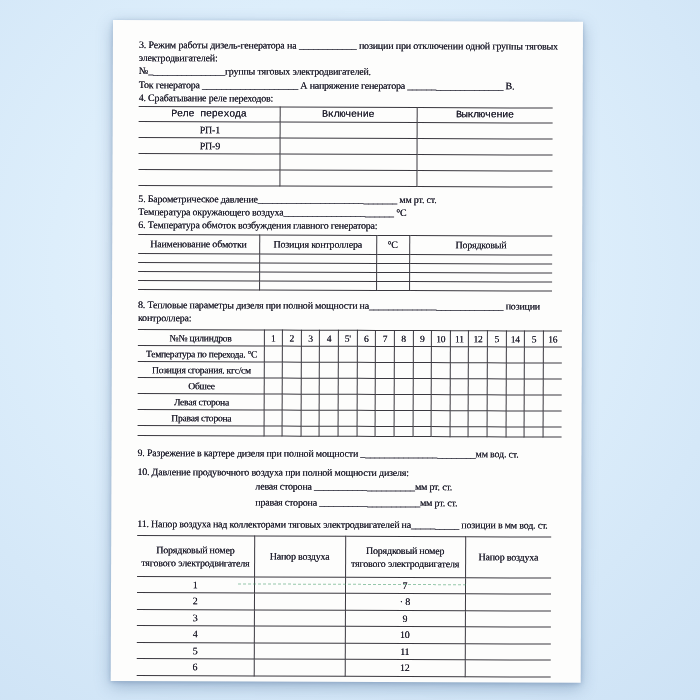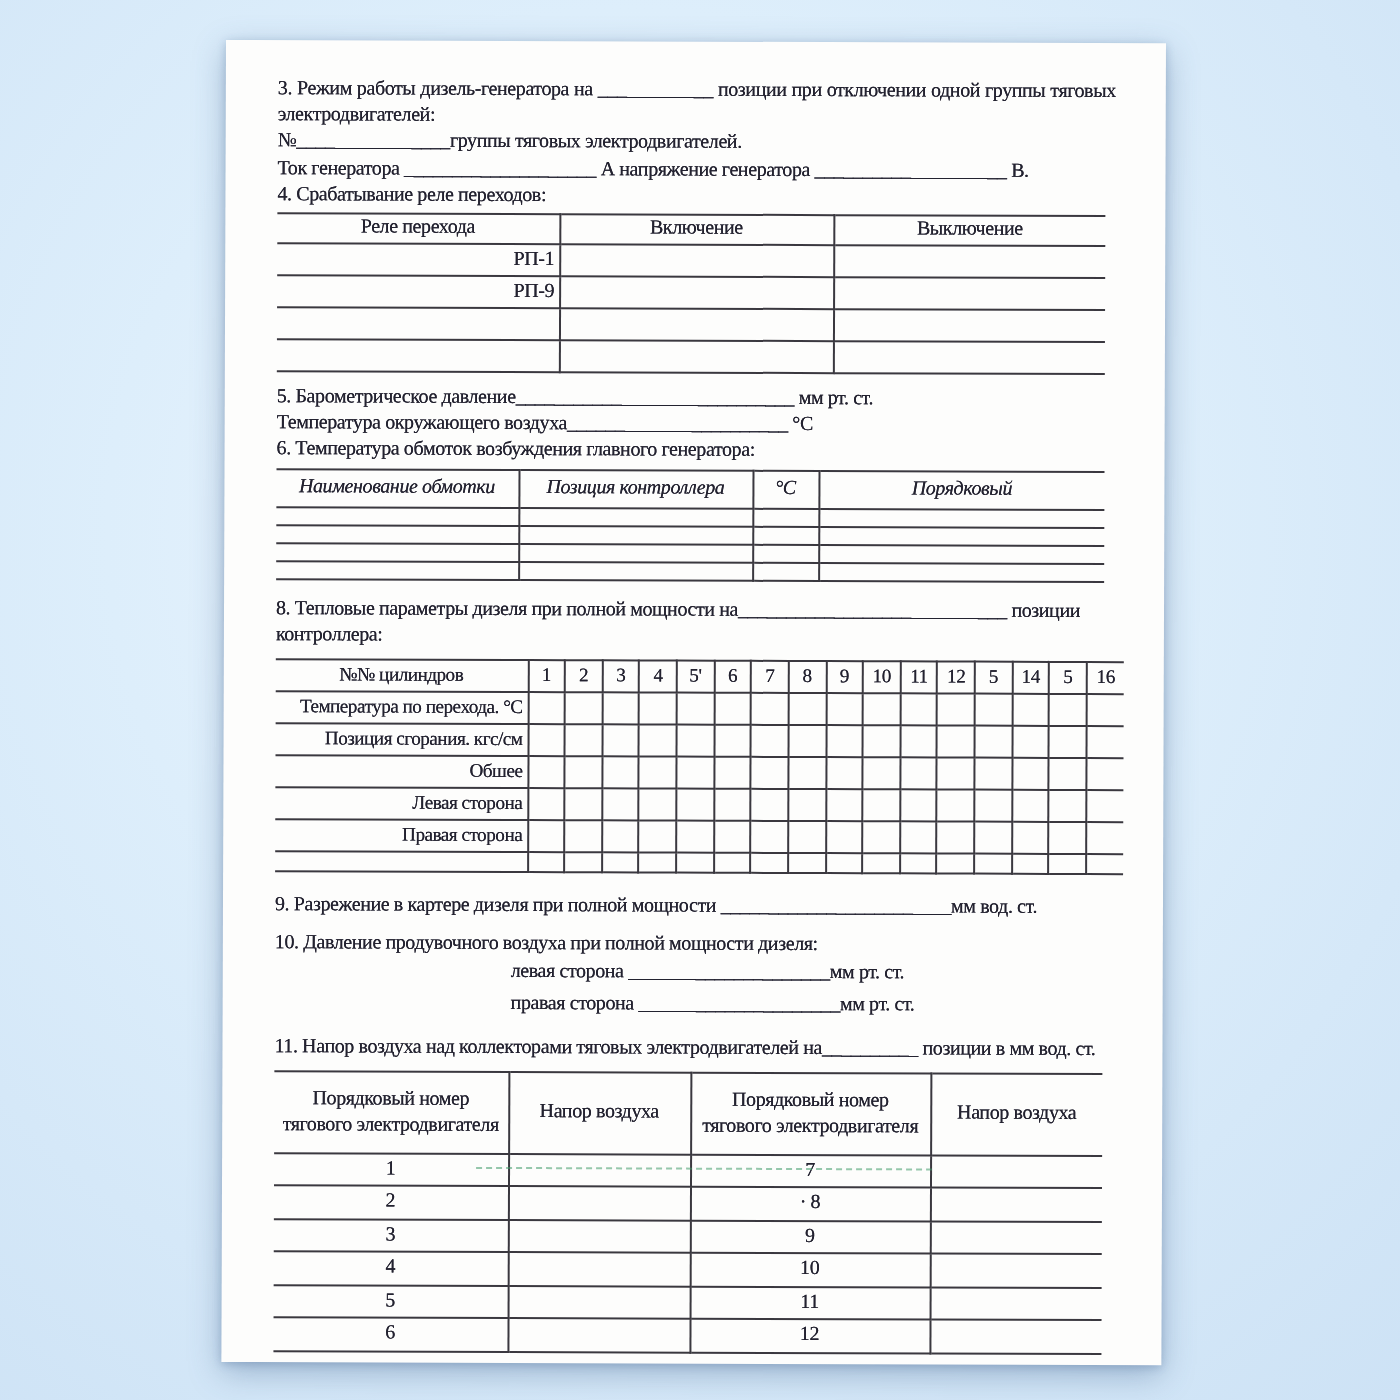--- a/index.html
+++ b/index.html
@@ -22,24 +22,24 @@
   .indent{margin-left:118px;line-height:16px;}
   .mt2{margin-top:2px;} .mt4{margin-top:4px;} .mt5{margin-top:5px;}
   .mt6{margin-top:6px;} .mt7{margin-top:7px;} .mt8{margin-top:8px;} .mt10{margin-top:10px;}
 
   table{border-collapse:collapse;table-layout:fixed;
         border-top:1.5px solid #2c2a31;border-bottom:1.5px solid #2c2a31;}
   th,td{border:1px solid #3a383f;padding:0 2px;text-align:center;vertical-align:middle;
         font-weight:normal;overflow:hidden;white-space:nowrap;}
   th:first-child,td:first-child{border-left:none;}
   th:last-child,td:last-child{border-right:none;}
-  .cell-left{text-align:right;padding-left:4px;}
-
-  .t4{width:414px;} .t4 th{height:14px;} .t4 td{height:15px;}
-  .t6{width:414px;} .t6 th{height:18px;font-style:italic;} .t6 td{height:8px;}
+  .cell-left{text-align:center;padding-left:4px;}
+
+  .t4{width:414px;} .t4 th{height:14px;font-family:Liberation Mono, monospace;} .t4 td{height:15px;}
+  .t6{width:414px;} .t6 th{height:18px;} .t6 td{height:8px;}
   .t8{width:424px;font-size:9.6px;letter-spacing:-0.25px;}
   .t8 th{height:15px;} .t8 td{height:15px;} .t8 tr.thin td{height:9px;}
   .t11{width:414px;} .t11 th{height:40px;white-space:pre-line;line-height:13px;}
   .t11 td{height:15.5px;}
 
   .artifact-green{
     position:absolute;left:127px;top:563px;width:228px;height:0;
     border-top:1.6px dashed rgba(63,155,104,.55);pointer-events:none;
   }
 </style>

